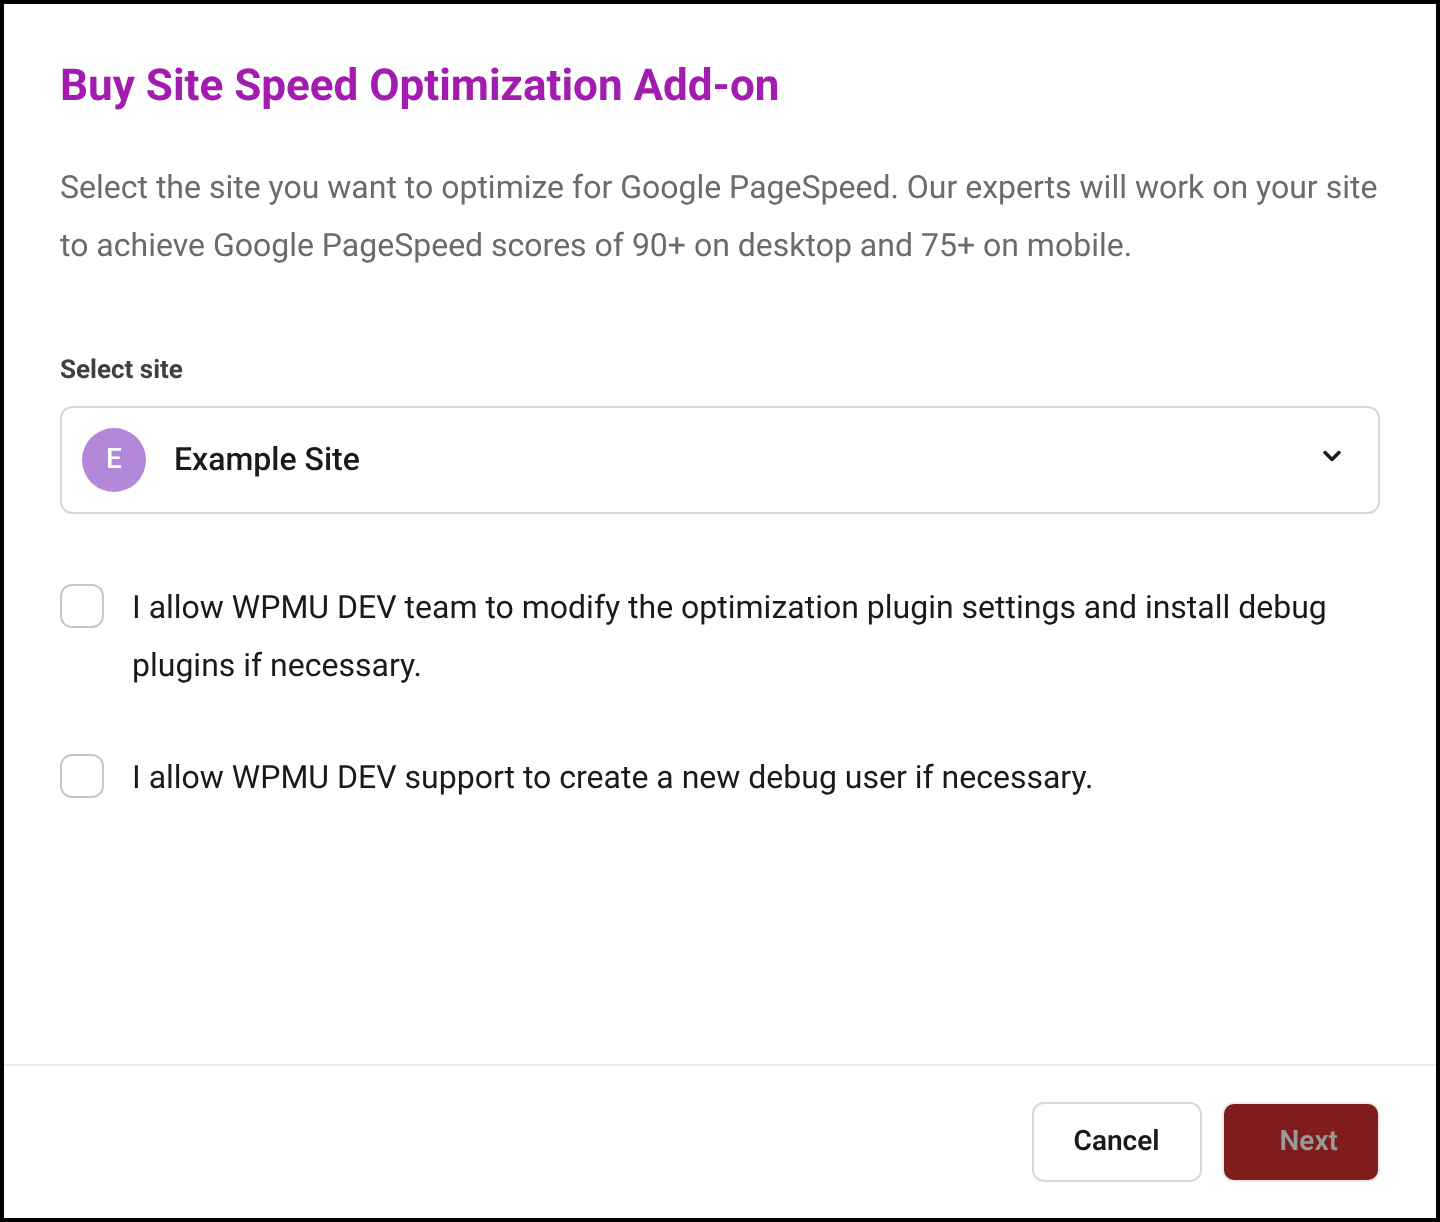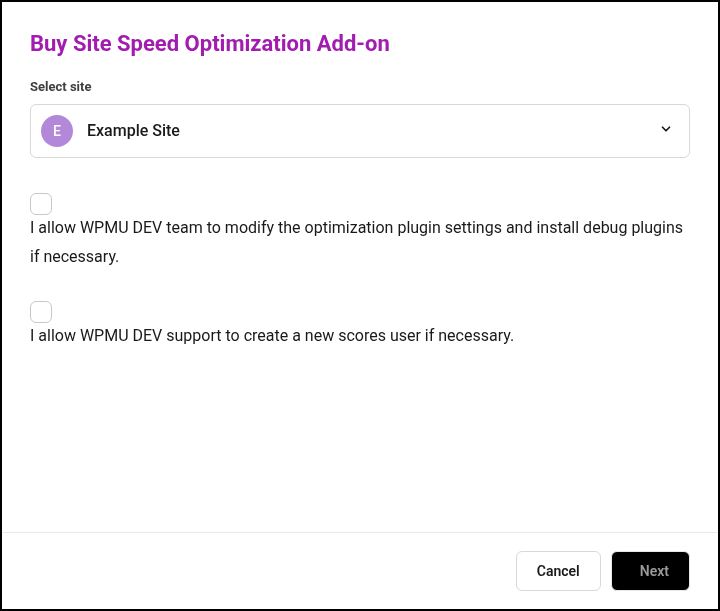--- a/index.html
+++ b/index.html
@@ -76,21 +76,20 @@
     font-weight: 500;
   }
   .chevron {
     flex-shrink: 0;
     color: #1a1a1a;
   }
   .checkbox-row {
     display: flex;
     align-items: flex-start;
     margin-bottom: 28px;
-    flex-direction: column;
   }
   .checkbox {
     width: 22px;
     height: 22px;
     border: 1.5px solid #c8c8c8;
     border-radius: 6px;
     flex-shrink: 0;
     margin-right: 14px;
     margin-top: 1px;
     cursor: pointer;
@@ -121,56 +120,57 @@
     align-items: center;
     justify-content: center;
     cursor: pointer;
   }
   .btn-cancel {
     background: #fff;
     border: 1px solid #d8d8d8;
     color: #1a1a1a;
   }
   .btn-next {
-    background: #000000;
+    background: #7f1d1d;
     border: 1px solid #e8e8e8;
     color: #9a9a9a;
     padding-left: 28px;
   }
 </style>
 </head>
 <body>
 
 <div class="window">
 
   <div class="content">
 
     <h1 class="title">Buy Site Speed Optimization Add-on</h1>
 
+    <p class="description">Select the site you want to optimize for Google PageSpeed. Our experts will work on your site to achieve Google PageSpeed scores of 90+ on desktop and 75+ on mobile.</p>
 
     <div class="field-label">Select site</div>
 
     <div class="select-box">
       <div class="avatar">E</div>
       <div class="select-text">Example Site</div>
       <span class="chevron">
         <svg width="14" height="14" viewBox="0 0 24 24" fill="none" stroke="currentColor" stroke-width="3" stroke-linecap="round" stroke-linejoin="round">
             <polyline points="6 9 12 15 18 9"></polyline>
           </svg>
       </span>
     </div>
 
     <div class="checkbox-row">
       <div class="checkbox"></div>
       <div class="checkbox-label">I allow WPMU DEV team to modify the optimization plugin settings and install debug plugins if necessary.</div>
     </div>
 
     <div class="checkbox-row">
       <div class="checkbox"></div>
-      <div class="checkbox-label">I allow WPMU DEV support to create a new scores user if necessary.</div>
+      <div class="checkbox-label">I allow WPMU DEV support to create a new debug user if necessary.</div>
     </div>
 
   </div>
 
   <div class="footer">
     <div class="btn btn-cancel">Cancel</div>
     <div class="btn btn-next">Next</div>
   </div>
 
 </div>

